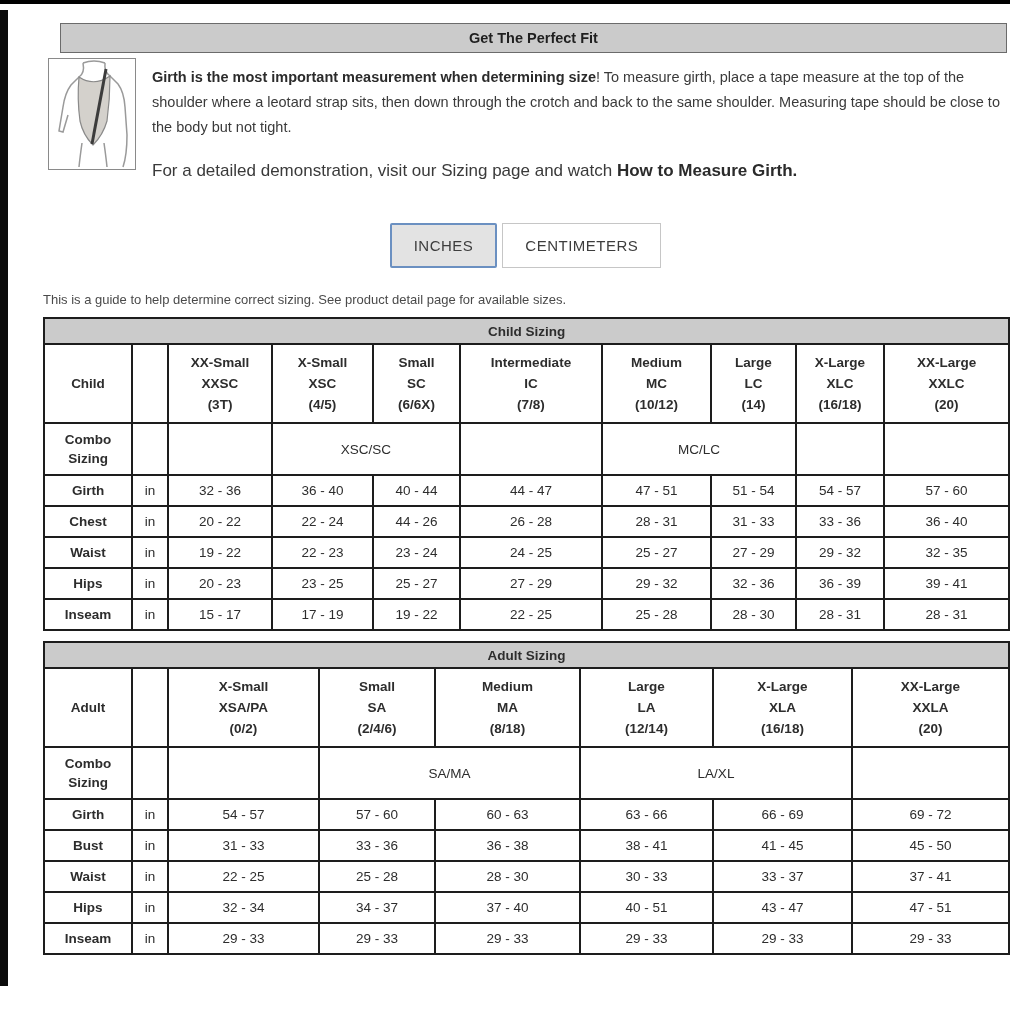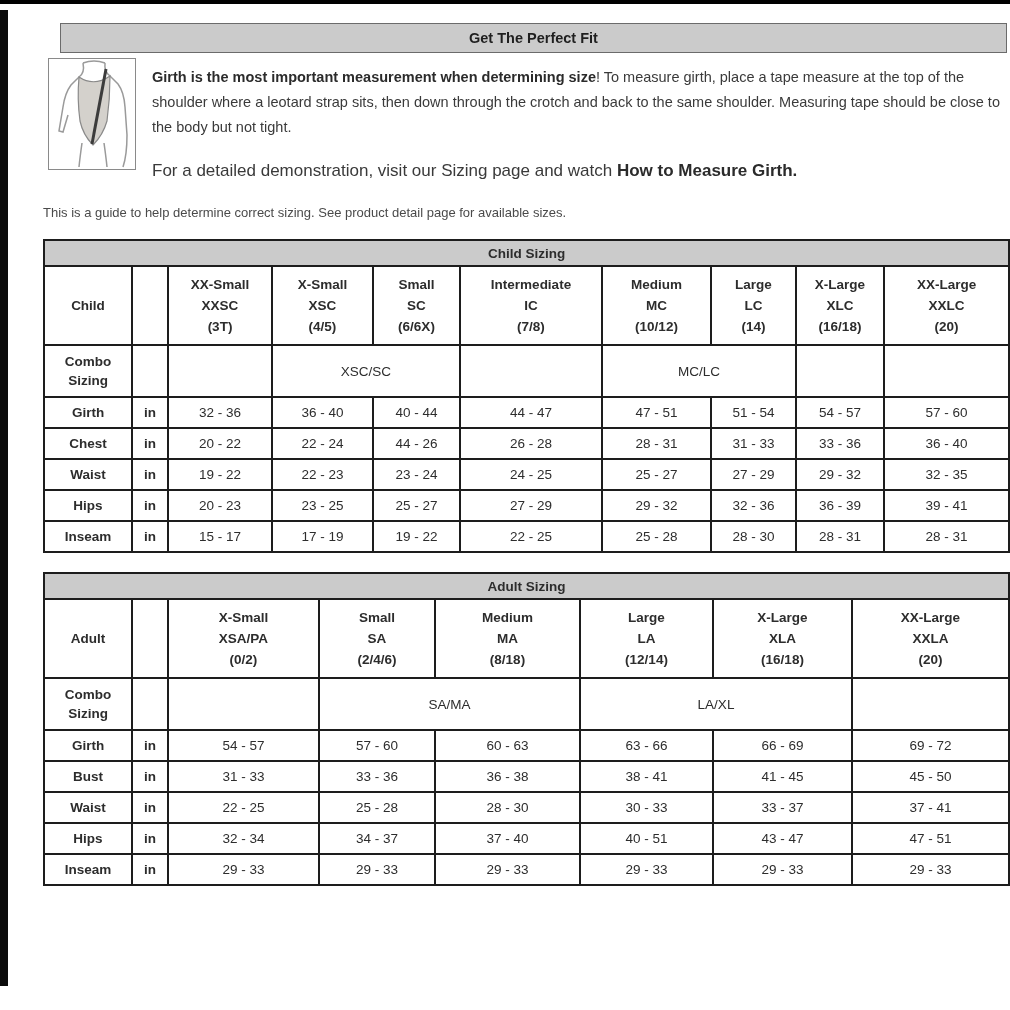--- a/index.html
+++ b/index.html
@@ -24,31 +24,31 @@
   .demo-line{margin-top:21px;font-size:17px;color:#3a3a3a}
   .b{font-weight:bold;color:#2b2b2b}
 
   .btn-row{display:flex;justify-content:center;margin-top:42px;gap:5px}
   .btn{font-size:15px;color:#3d3d3d;text-align:center;cursor:pointer;letter-spacing:.5px}
   .btn-inches{border:2px solid #6b90c1;background:#e3e3e3;padding:12px 22px;border-radius:2px}
   .btn-cm{border:1px solid #c6c6c6;background:#fff;padding:13px 22px}
 
   .guide-note{margin-top:24px;font-size:13px;color:#4a4a4a}
 
-  table.size-table{border-collapse:collapse;table-layout:fixed;width:965px;margin-top:19px}
+  table.size-table{border-collapse:collapse;table-layout:fixed;width:965px;margin-top:10px}
   table.size-table td{
     border:2px solid #1d1d1d;text-align:center;vertical-align:middle;
     font-size:13.5px;color:#2d2d2d;padding:0;overflow:hidden;
   }
   td.t-title{background:#cbcbcb;font-weight:bold;font-size:14px;height:24px;color:#1f1f1f}
   .row-header td{height:77px;font-weight:bold;line-height:21px}
   .row-combo td{height:50px;line-height:19px}
   .row-data td{height:29px}
   td.bold{font-weight:bold}
-  td.unit{font-weight:bold}
+  td.unit{font-weight:normal}
   td.val, td.combo{font-weight:normal}
 </style>
 </head>
 <body>
 
 <div class="top-bar"></div>
 <div class="left-bar"></div>
 
 <div class="page">
 
@@ -73,20 +73,24 @@
     <div class="intro-col">
       <div class="intro-para">
         <span class="b">Girth is the most important measurement when determining size</span><span>! To measure girth, place a tape measure at the top of the shoulder where a leotard strap sits, then down through the crotch and back to the same shoulder. Measuring tape should be close to the body but not tight.</span>
       </div>
       <div class="demo-line">
         <span>For a detailed demonstration, visit our Sizing page and watch </span><span class="b">How to Measure Girth.</span>
       </div>
     </div>
   </div>
 
+  <div class="btn-row">
+    <div class="btn btn-inches">INCHES</div>
+    <div class="btn btn-cm">CENTIMETERS</div>
+  </div>
 
   <div class="guide-note">This is a guide to help determine correct sizing. See product detail page for available sizes.</div>
 
   <table class="size-table" id="child-table">
       <colgroup>
         <col style="width: 88px;">
         <col style="width: 36px;">
         <col style="width: 104px;">
         <col style="width: 101px;">
         <col style="width: 87px;">

